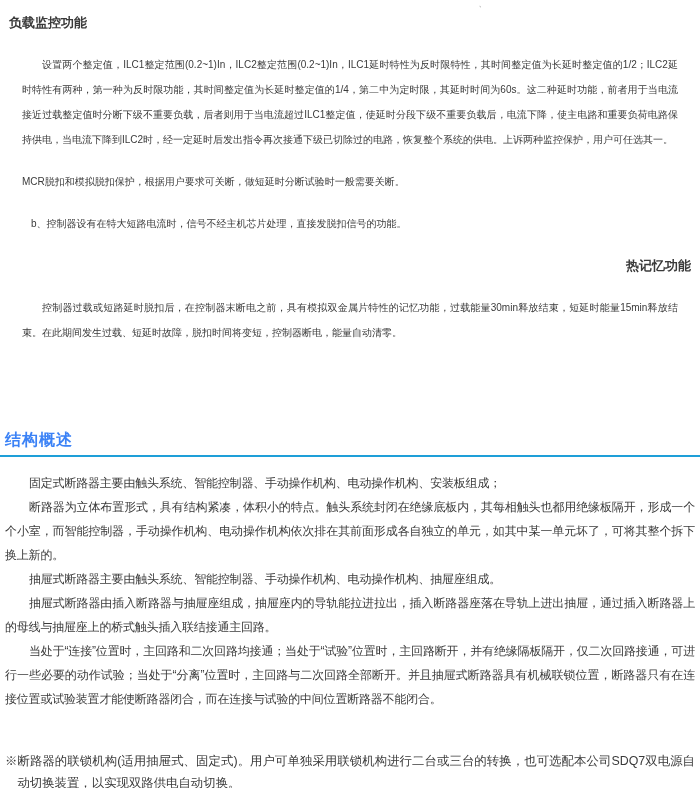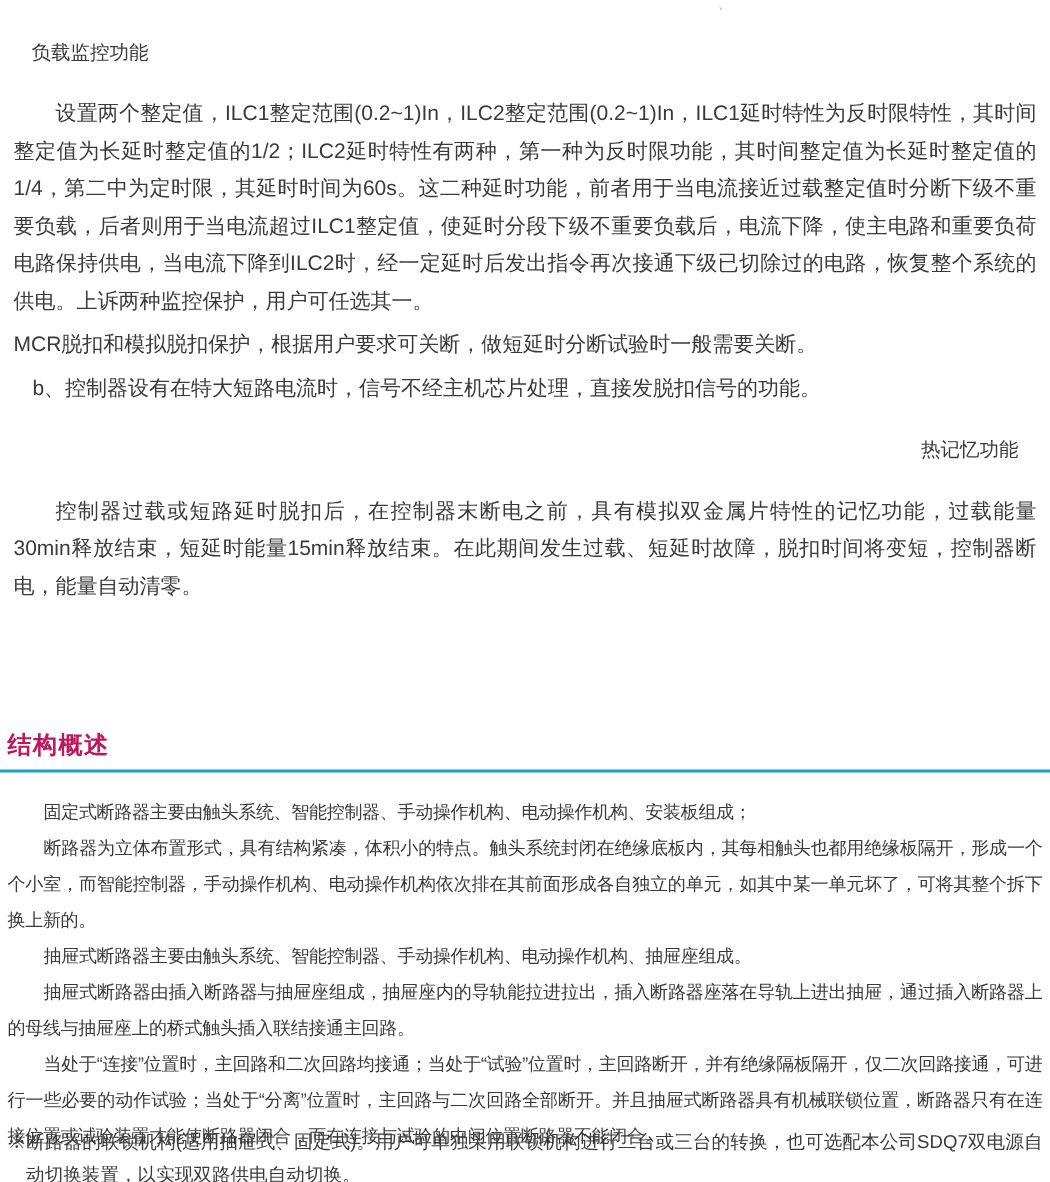--- a/index.html
+++ b/index.html
@@ -20,37 +20,37 @@
   }
   .scan-artifact {
     position: absolute;
     left: 478px;
     top: 4px;
     font-size: 11px;
     color: #b5b5b5;
     transform: rotate(10deg);
   }
   h2.section-title {
-    margin: 16px;
+    margin: 4px;
     font-size: 13px;
-    font-weight: 400;
+    font-weight: 700;
     line-height: 25px;
   }
   .sec p {
-    margin: 4px;
-    font-size: 14px;
+    margin: 17px;
+    font-size: 10px;
     line-height: 25px;
     text-align: justify;
   }
   .indent2 { text-indent: 2em; }
   .indent1 { text-indent: 0.9em; }
   .gap-above { margin-top: 25px; text-align: right; }
   h2.blue-title {
     margin: 84px 0 0 0;
-    color: #be185d;
+    color: #3b82f6;
     font-size: 16px;
     font-weight: 700;
     line-height: 22px;
     letter-spacing: 1px;
   }
   hr.blue-rule {
     border: none;
     border-top: 2px solid #1e9fd8;
     margin: 4px -5px 14px -5px;
   }

